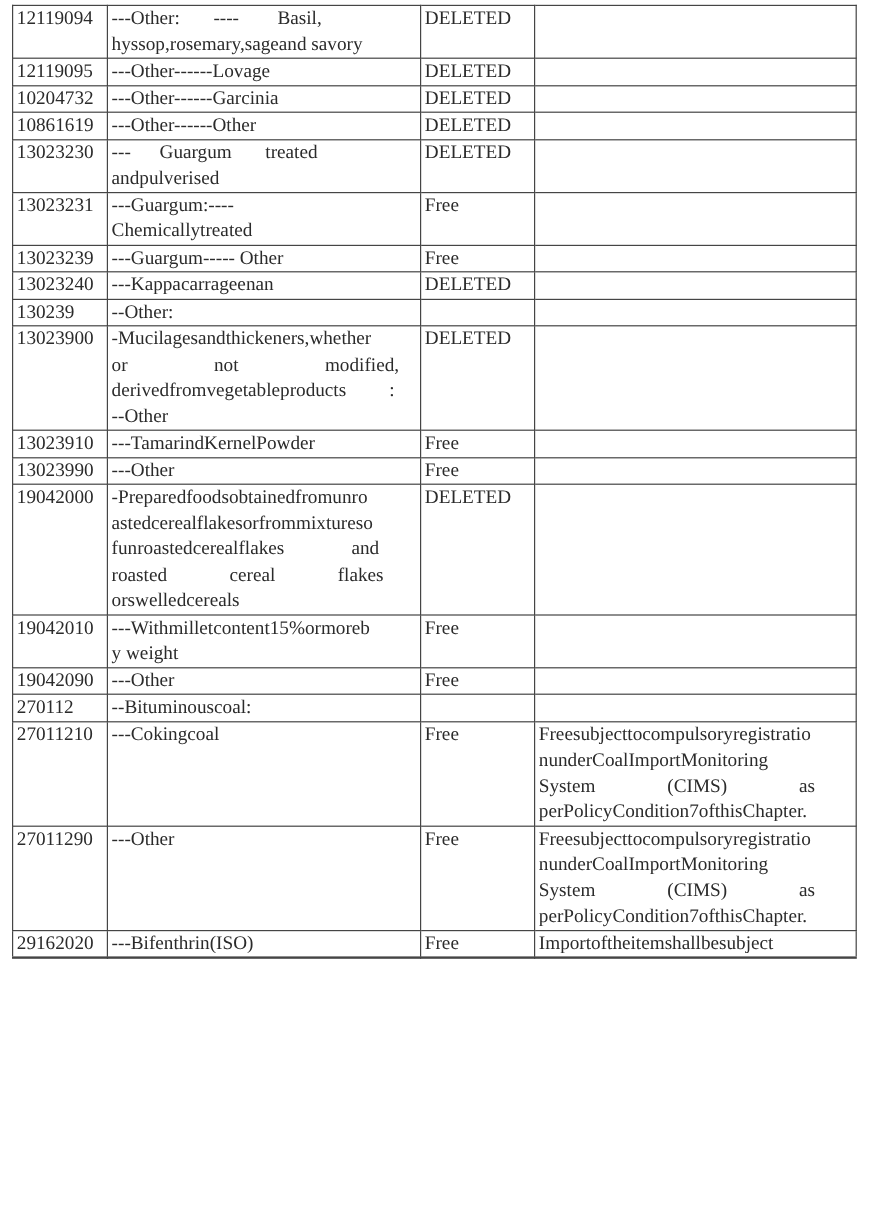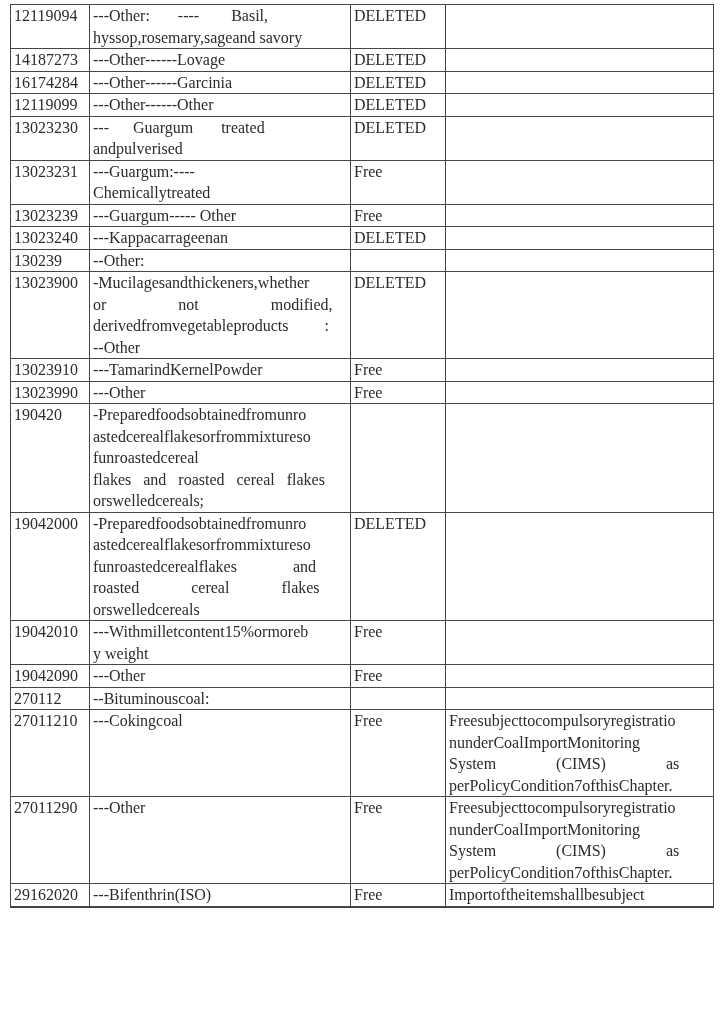--- a/index.html
+++ b/index.html
@@ -59,33 +59,33 @@
     </colgroup>
     <tbody id="table-body">
         <tr>
     <td>12119094</td>
     <td>---Other:       ----        Basil,
 hyssop,rosemary,sageand savory</td>
     <td>DELETED</td>
     <td></td>
   </tr>
         <tr>
-    <td>14187273</td>
+    <td>12119095</td>
     <td>---Other------Lovage</td>
     <td>DELETED</td>
     <td></td>
   </tr>
         <tr>
-    <td>16174284</td>
+    <td>10204732</td>
     <td>---Other------Garcinia</td>
     <td>DELETED</td>
     <td></td>
   </tr>
         <tr>
-    <td>12119099</td>
+    <td>10861619</td>
     <td>---Other------Other</td>
     <td>DELETED</td>
     <td></td>
   </tr>
         <tr>
     <td>13023230</td>
     <td>---      Guargum       treated
 andpulverised</td>
     <td>DELETED</td>
     <td></td>
@@ -127,30 +127,20 @@
         <tr>
     <td>13023910</td>
     <td>---TamarindKernelPowder</td>
     <td>Free</td>
     <td></td>
   </tr>
         <tr>
     <td>13023990</td>
     <td>---Other</td>
     <td>Free</td>
-    <td></td>
-  </tr>
-        <tr>
-    <td>190420</td>
-    <td>-Preparedfoodsobtainedfromunro
-astedcerealflakesorfrommixtureso
-funroastedcereal
-flakes   and   roasted   cereal   flakes
-orswelledcereals;</td>
-    <td></td>
     <td></td>
   </tr>
         <tr>
     <td>19042000</td>
     <td>-Preparedfoodsobtainedfromunro
 astedcerealflakesorfrommixtureso
 funroastedcerealflakes              and
 roasted             cereal             flakes
 orswelledcereals</td>
     <td>DELETED</td>

